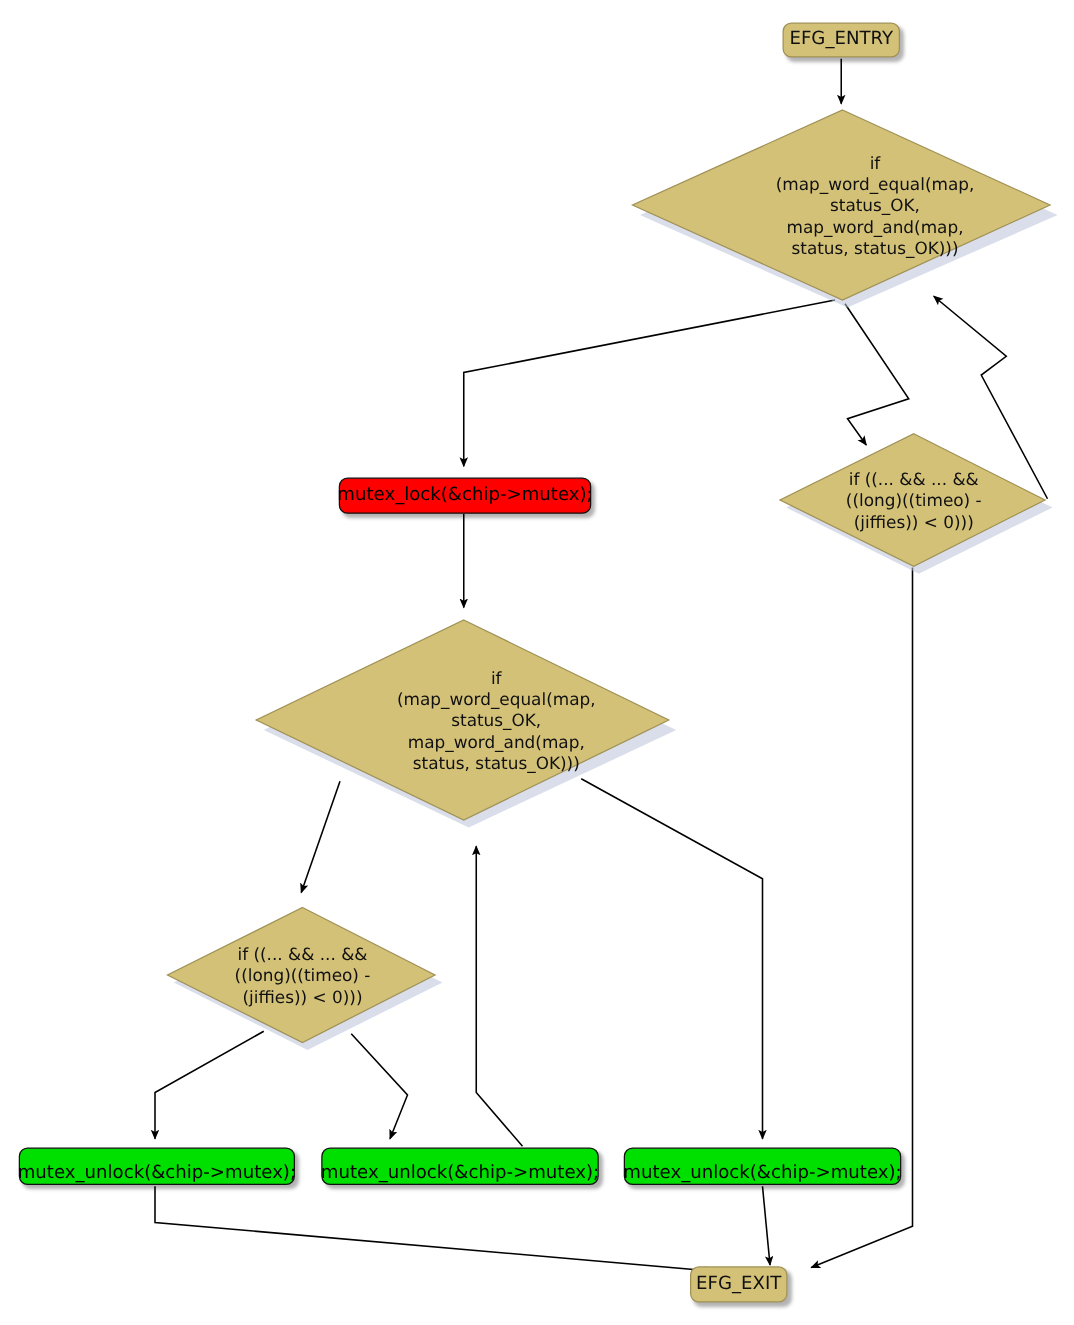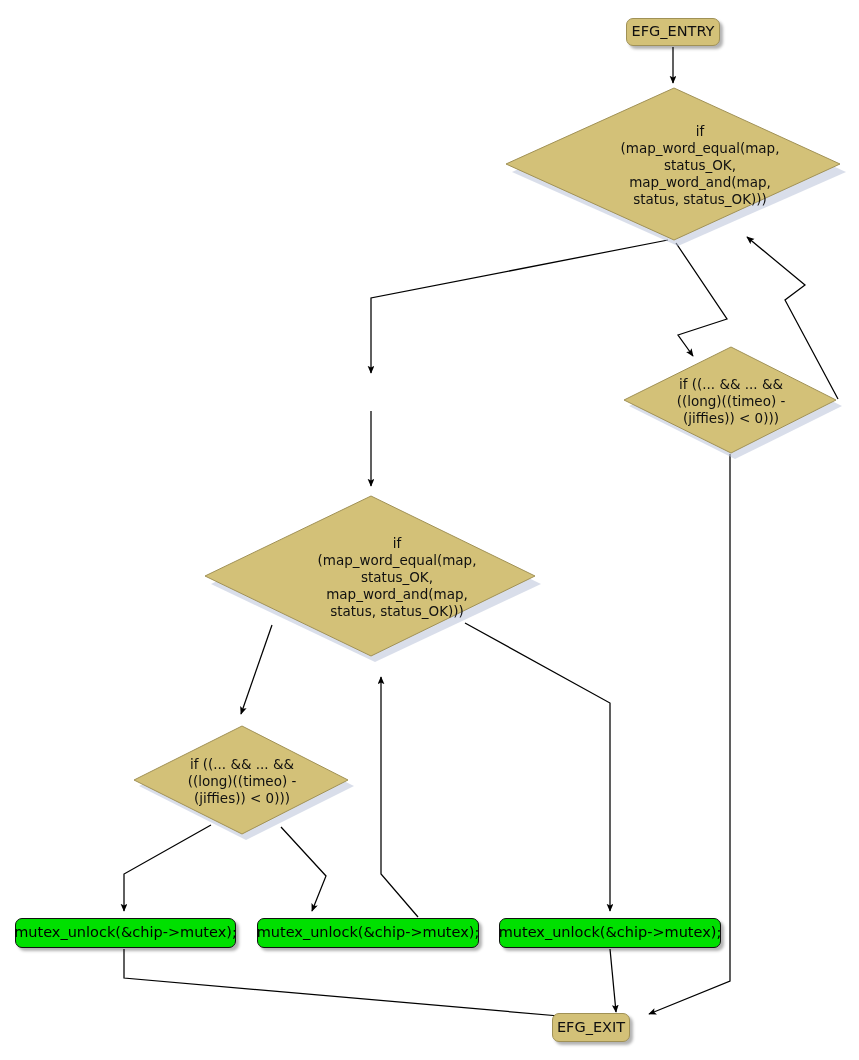--- a/index.html
+++ b/index.html
@@ -47,20 +47,21 @@
     background:#ff0000;
     border-color:#111111;
     color:#000000;
     font-size:14.5px;
   }
   .stmt-green{
     background:#00e000;
     border-color:#111111;
     color:#000000;
     font-size:14.5px;
+    align-items:flex-end;
   }
   
   .diamond{
     position:absolute;
     text-decoration:underline;
   }
   .diamond .dshape{
     position:absolute;
     left:0;top:0;
     width:100%;height:100%;
@@ -142,20 +143,23 @@
   <div class="node diamond" style="left:622px; top:345px; width:218px; height:112px;">
     <svg class="dshape" viewBox="0 0 218 112" preserveAspectRatio="none">
       <polygon points="109,5 216,57 109,110 3,57" fill="#b9c3d8" opacity="0.55" transform="translate(4,4)"></polygon>
       <polygon points="109,2 214,55 109,108 2,55" fill="#d3c178" stroke="#a09156" stroke-width="1"></polygon>
     </svg>
     <div class="dlabel">if ((... &amp;&amp; ... &amp;&amp;
 ((long)((timeo) -
 (jiffies)) &lt; 0)))</div>
   </div>
 
+  <div class="node boxnode stmt-red" style="left:271px; top:382px; width:202px; height:29px;">
+    <span>mutex_lock(&amp;chip-&gt;mutex);</span>
+  </div>
 
   <div class="node diamond d-wide" style="left:203px; top:494px; width:336px; height:166px;">
     <svg class="dshape" viewBox="0 0 336 166" preserveAspectRatio="none">
       <polygon points="168,6 334,86 168,164 4,86" fill="#b9c3d8" opacity="0.55" transform="translate(4,4)"></polygon>
       <polygon points="168,2 332,82 168,162 2,82" fill="#d3c178" stroke="#a09156" stroke-width="1"></polygon>
     </svg>
     <div class="dlabel">if
 (map_word_equal(map,
 status_OK,
 map_word_and(map,

